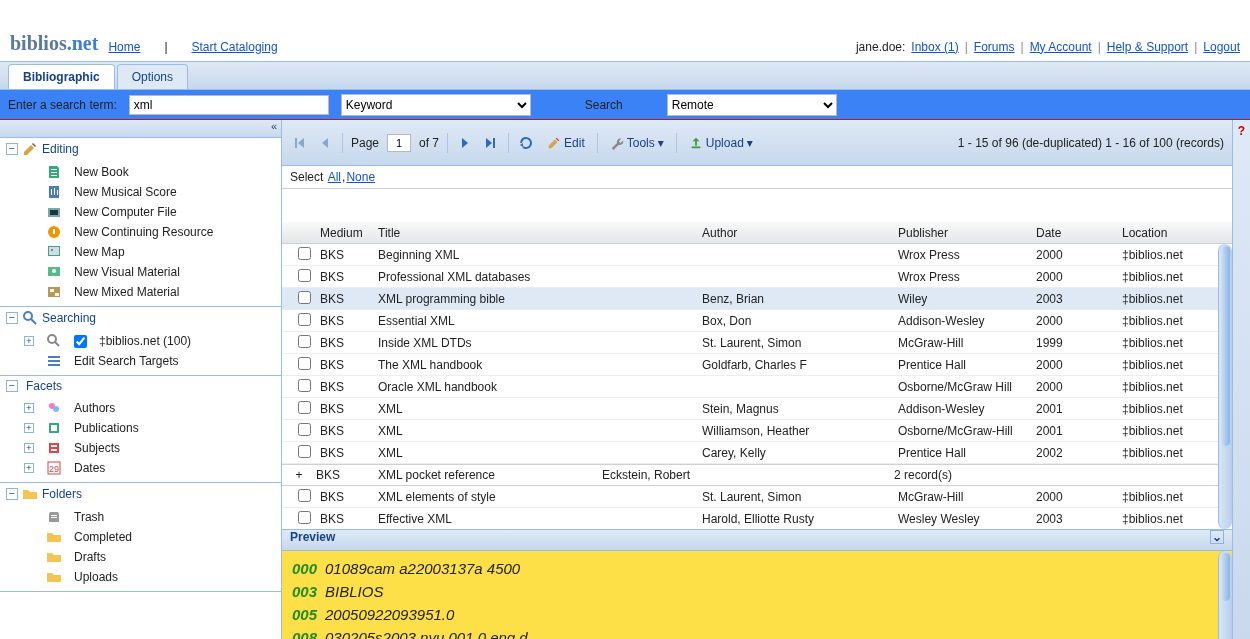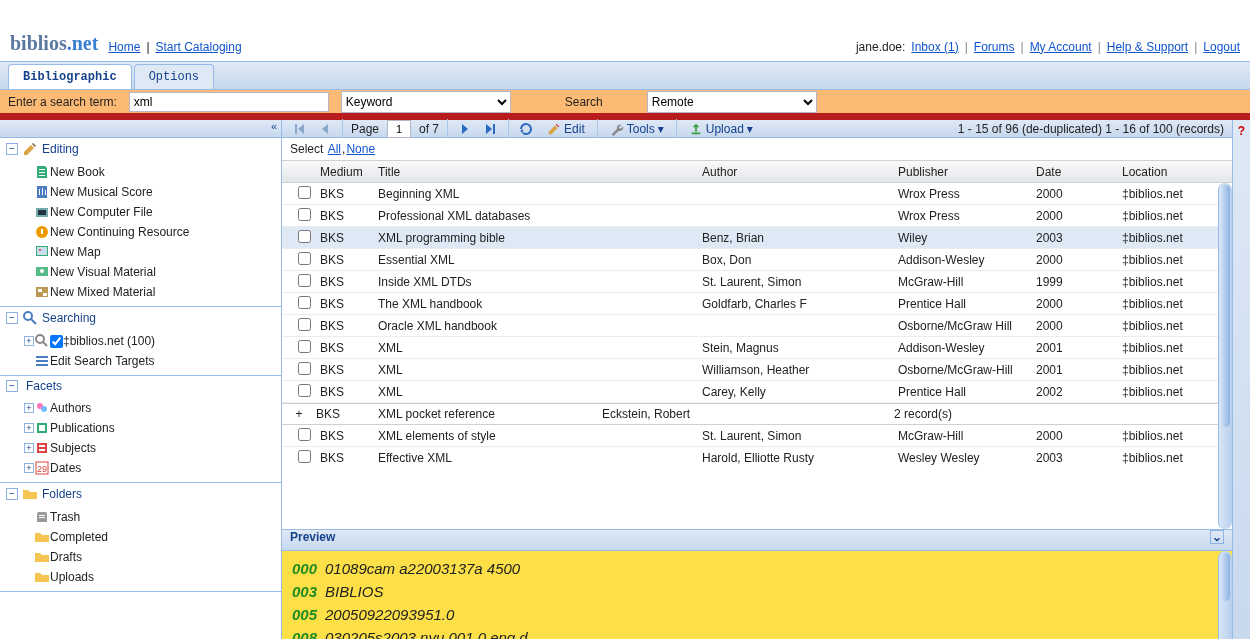--- a/index.html
+++ b/index.html
@@ -2,61 +2,61 @@
 <html><head>
 <meta charset="utf-8">
 <style>
 * { box-sizing: border-box; margin: 0; padding: 0; }
 body { font-family: Arial, Helvetica, sans-serif; font-size: 12px; color: #222; background: #fff; width: 1250px; height: 639px; overflow: hidden; }
 a { color: #1155cc; text-decoration: underline; cursor: pointer; }
 
 .header { display: flex; height: 30px; padding: 0 10px; border-bottom: 1px solid #99bbe8; margin-top: 32px; }
 .logo { font-size: 20px; font-weight: bold; color: #5a78a0; margin-right: 10px; font-family: Georgia, serif; }
 .logo .net { color: #3b7fd1; }
-.header-links { display: flex; gap: 6px; align-items: center; }
+.header-links { display: flex; gap: 24px; align-items: center; }
 .header-links a { font-size: 12px; }
 .header-right { margin-left: auto; display: flex; gap: 6px; align-items: center; font-size: 12px; }
 .header-right .sep { color: #888; }
 
 .tabstrip { display: flex; background: linear-gradient(#dfe9f6, #c7d8ed); border-bottom: 1px solid #99bbe8; height: 28px; align-items: flex-end; padding-left: 8px; }
-.tab { padding: 5px 14px; border: 1px solid #99bbe8; border-bottom: none; border-radius: 4px 4px 0 0; background: #dfe9f6; color: #15428b; font-size: 12px; margin-right: 2px; cursor: pointer; font-family: Liberation Mono, monospace; }
+.tab { padding: 5px 14px; border: 1px solid #99bbe8; border-bottom: none; border-radius: 4px 4px 0 0; background: #dfe9f6; color: #15428b; font-size: 12px; margin-right: 2px; cursor: pointer; }
 .tab.active { background: #fff; font-weight: bold; }
 
-.searchbar { display: flex; align-items: center; background: #fdba74; border-bottom: 7px solid #b91c1c; height: 30px; padding: 0 8px; gap: 12px; }
+.searchbar { display: flex; align-items: center; background: #3b82f6; border-bottom: 1px solid #b91c1c; height: 30px; padding: 0 8px; gap: 12px; }
 .searchbar label { font-size: 12px; }
 .searchbar input[type=text] { height: 20px; border: 1px solid #b5b8c8; padding: 0 4px; font-size: 12px; }
 .searchbar select { height: 22px; border: 1px solid #b5b8c8; font-size: 12px; background: #fff; }
 
 .main { display: flex; height: 551px; }
 .sidebar { width: 282px; border-right: 1px solid #99bbe8; background: #fff; position: relative; display: flex; flex-direction: column; }
 .collapse-bar { height: 18px; background: linear-gradient(#dfe9f6, #c7d8ed); border-bottom: 1px solid #99bbe8; text-align: right; padding-right: 4px; color: #15428b; cursor: pointer; font-size: 11px; }
 .panel { border-bottom: 1px solid #99bbe8; }
 .panel-header { display: flex; align-items: center; padding: 3px 6px; font-size: 12px; color: #15428b; cursor: pointer; }
 .panel-header .pm { width: 12px; height: 12px; border: 1px solid #8db2e3; background: #fff; text-align: center; line-height: 10px; font-size: 10px; margin-right: 4px; color: #15428b; }
 .panel-header .ico { width: 16px; height: 16px; margin-right: 4px; display: inline-flex; align-items: center; justify-content: center; }
 .tree-items { padding: 2px 0 4px 20px; }
-.tree-item { display: flex; align-items: center; padding: 2px 4px; font-size: 12px; cursor: pointer; gap: 0; }
+.tree-item { display: flex; align-items: center; padding: 2px 4px; font-size: 12px; cursor: pointer; gap: 12px; }
 .tree-item .pm { width: 10px; height: 10px; border: 1px solid #8db2e3; text-align: center; line-height: 8px; font-size: 9px; color: #15428b; }
 .tree-item .sp { width: 10px; }
 .tree-item .ico { width: 16px; height: 16px; display: inline-flex; align-items: center; justify-content: center; }
 .ico svg { width: 16px; height: 16px; }
 .chk { width: 13px; height: 13px; }
 
 .right { flex: 1; display: flex; flex-direction: column; background: #fff; position: relative; }
-.toolbar { height: 18px; background: linear-gradient(#dfe9f6, #c7d8ed); border-bottom: 1px solid #99bbe8; display: flex; align-items: center; padding: 0 8px; gap: 8px; justify-content: space-between; }
+.toolbar { height: 46px; background: linear-gradient(#dfe9f6, #c7d8ed); border-bottom: 1px solid #99bbe8; display: flex; align-items: center; padding: 0 8px; gap: 8px; justify-content: space-between; }
 .toolbar .nav-btn { width: 18px; height: 18px; display: inline-flex; align-items: center; justify-content: center; cursor: pointer; }
 .toolbar .sep { width: 1px; height: 20px; background: #a9c5e8; }
 .toolbar .page-input { width: 24px; height: 18px; border: 1px solid #b5b8c8; text-align: center; font-size: 11px; }
 .toolbar .tb-btn { display: inline-flex; align-items: center; gap: 3px; font-size: 12px; color: #15428b; cursor: pointer; padding: 0 4px; }
 .toolbar .status { margin-left: auto; font-size: 12px; color: #222; }
 
 .select-row { padding: 4px 8px; font-size: 12px; border-bottom: 1px solid #d0d0d0; background: #fff; }
 .select-row a { margin: 0 1px; }
 
-.grid { flex: 1; overflow: hidden; position: relative; }
+.grid { flex: 1; overflow: hidden; position: relative; margin-top: 33px; }
 .grid-head { display: flex; background: linear-gradient(#f9f9f9, #e3e6ea); border-bottom: 1px solid #d0d0d0; height: 22px; align-items: center; font-size: 12px; color: #222; }
 .col-chk { width: 34px; text-align: center; }
 .col-med { width: 58px; padding-left: 4px; }
 .col-title { width: 324px; padding-left: 4px; }
 .col-auth { width: 196px; padding-left: 4px; }
 .col-pub { width: 138px; padding-left: 4px; }
 .col-date { width: 86px; padding-left: 4px; }
 .col-loc { width: 100px; padding-left: 4px; }
 .grid-body { overflow-y: auto; height: 284px; }
 .grow { display: flex; align-items: center; height: 22px; border-bottom: 1px solid #ededed; font-size: 12px; }
@@ -103,21 +103,21 @@
 </div>
 
 <div class="tabstrip">
   <div class="tab active">Bibliographic</div>
   <div class="tab">Options</div>
 </div>
 
 <div class="searchbar">
   <label>Enter a search term:</label>
   <input type="text" style="width: 200px;" value="xml">
-  <select style="width:170px"><option>Keyword</option></select>
+  <select style="width:190px"><option>Keyword</option></select>
   <span style="width:30px"></span>
   <span style="cursor:pointer">Search</span>
   <span style="width:20px"></span>
   <select style="width:170px"><option>Remote</option></select>
 </div>
 
 <div class="main">
 
   <div class="sidebar">
     <div class="collapse-bar">«</div>

